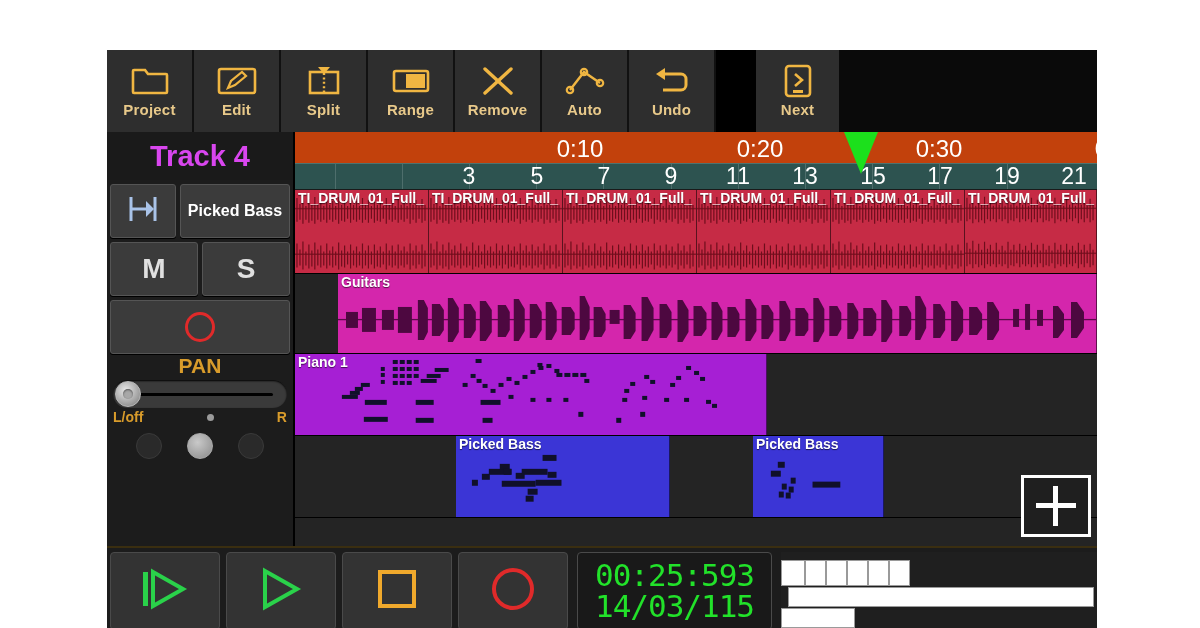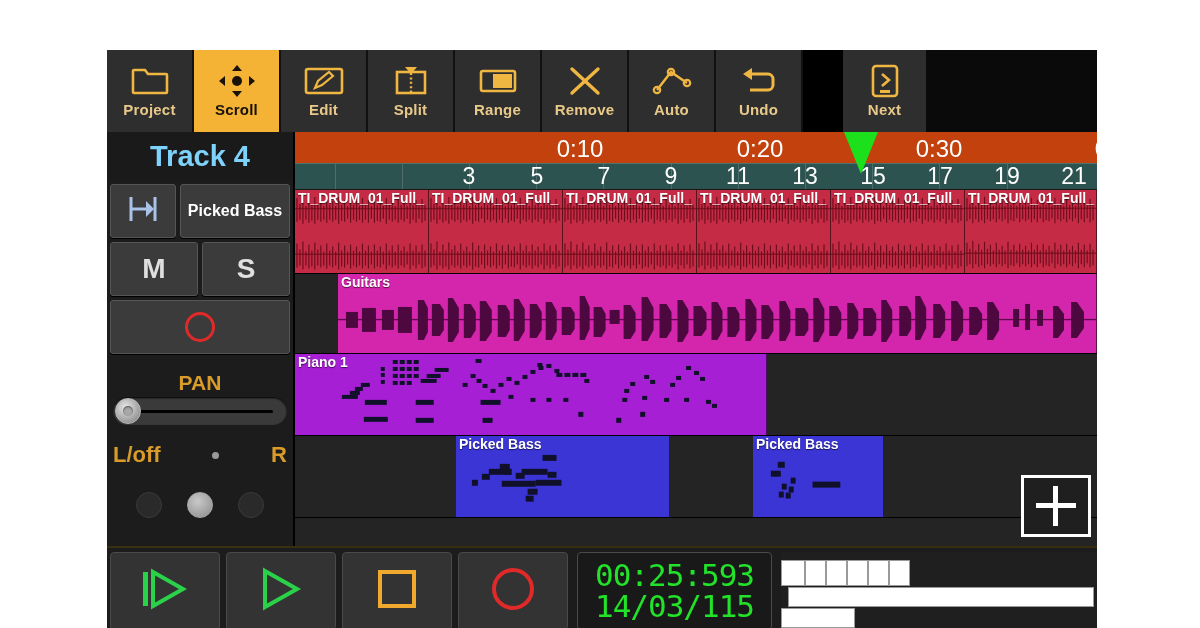--- a/index.html
+++ b/index.html
@@ -46,21 +46,21 @@
 
   
   .leftpanel {
     position: absolute; left: 0; top: 82px;
     width: 188px; height: 414px;
     background: #1c1c1c;
     border-right: 2px solid #000;
   }
   .track-title {
     height: 48px; display:flex; align-items:center; justify-content:center;
-    color: #7dd3fc; font-size: 29px; font-weight: bold;
+    color: #d946ef; font-size: 29px; font-weight: bold;
     background: #1a1a1a;
   }
   .lp-row { display: flex; padding: 0 3px; gap: 4px; margin-top: 4px; }
   .lp-btn {
     background: #3b3b3b;
     border: 1px solid #555;
     border-radius: 3px;
     display: flex; align-items: center; justify-content: center;
     color: #ddd;
     box-shadow: 0 1px 0 #000;
@@ -69,21 +69,21 @@
   .btn-instr { flex: 1; height: 54px; font-size: 16px; font-weight: bold; color:#fff; }
   .btn-ms { flex: 1; height: 54px; font-size: 28px; font-weight: bold; color: #e0e0e0; }
   .btn-rec { width: 100%; height: 54px; }
   .rec-circle {
     width: 30px; height: 30px; border-radius: 50%;
     border: 3px solid #e02a2a;
   }
   .pan-label {
     text-align: center; color: #d99c2b;
     font-size: 21px; font-weight: bold;
-    margin-top: 17px;
+    margin-top: 0;
   }
   .pan-track {
     position: relative;
     margin: 2px 6px 0 6px;
     height: 28px;
     background: #3a3a3a;
     border-radius: 14px;
     box-shadow: inset 0 1px 2px #000;
   }
   .pan-line {
@@ -96,22 +96,22 @@
     background: radial-gradient(circle at 40% 35%, #e8e8e8, #9a9a9a 70%, #777);
     border: 1px solid #bbb;
   }
   .pan-knob::after {
     content:''; position:absolute; left: 7px; top: 7px;
     width: 10px; height: 10px; border-radius: 50%;
     background: #a8a8a8; box-shadow: inset 0 1px 2px #555;
   }
   .pan-scale {
     display: flex; align-items: center; justify-content: space-between;
-    padding: 16px 6px; margin-top: 1px;
-    color: #d99c2b; font-size: 22px; font-weight: bold;
+    padding: 0 6px; margin-top: 1px;
+    color: #d99c2b; font-size: 14px; font-weight: bold;
   }
   .pan-dot { width: 7px; height: 7px; border-radius: 50%; background: #9a9a9a; }
   .knob-row { display:flex; justify-content: space-around; padding: 8px 16px 0 16px; }
   .knob {
     width: 26px; height: 26px; border-radius: 50%;
     background: #2a2a2a; border: 1px solid #3a3a3a;
   }
   .knob.lit { background: radial-gradient(circle at 40% 35%, #c9c9c9, #8a8a8a); border-color:#aaa; }
 
   
@@ -235,32 +235,20 @@
 
     <div class="tb-btn">
       <span class="tb-icon">
         <svg width="38" height="30" viewBox="0 0 38 30">
             <path d="M2 26V5a1 1 0 011-1h11l3 4h18a1 1 0 011 1v17a1 1 0 01-1 1H3a1 1 0 01-1-1z" fill="none" stroke="#f0b642" stroke-width="2.6"></path>
           </svg>
       </span>
       <span class="lbl">Project</span>
     </div>
 
-    <div class="tb-btn active">
-      <span class="tb-icon">
-        <svg width="40" height="34" viewBox="0 0 40 34">
-          <circle cx="20" cy="17" r="5" fill="#1a1206"></circle>
-          <path d="M20 1l5 6h-10z" fill="#1a1206"></path>
-          <path d="M20 33l5-6h-10z" fill="#1a1206"></path>
-          <path d="M2 17l6-5v10z" fill="#1a1206"></path>
-          <path d="M38 17l-6-5v10z" fill="#1a1206"></path>
-        </svg>
-      </span>
-      <span class="lbl">Scroll</span>
-    </div>
 
     <div class="tb-btn">
       <span class="tb-icon">
         <svg width="40" height="30" viewBox="0 0 40 30">
           <rect x="2" y="3" width="36" height="24" rx="2" fill="none" stroke="#f0b642" stroke-width="2.6"></rect>
           <path d="M11 22l3-7 11-9 4 4-11 9z" fill="none" stroke="#f0b642" stroke-width="2.2"></path>
         </svg>
       </span>
       <span class="lbl">Edit</span>
     </div>

